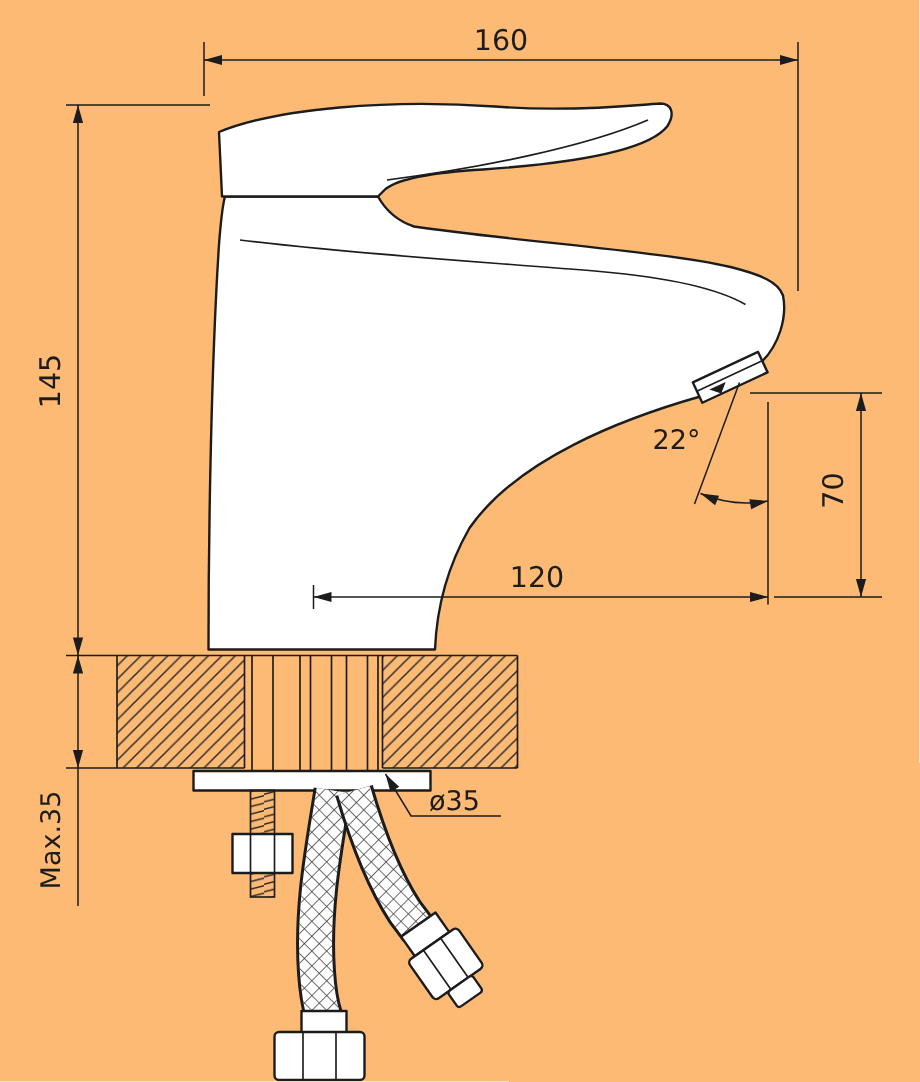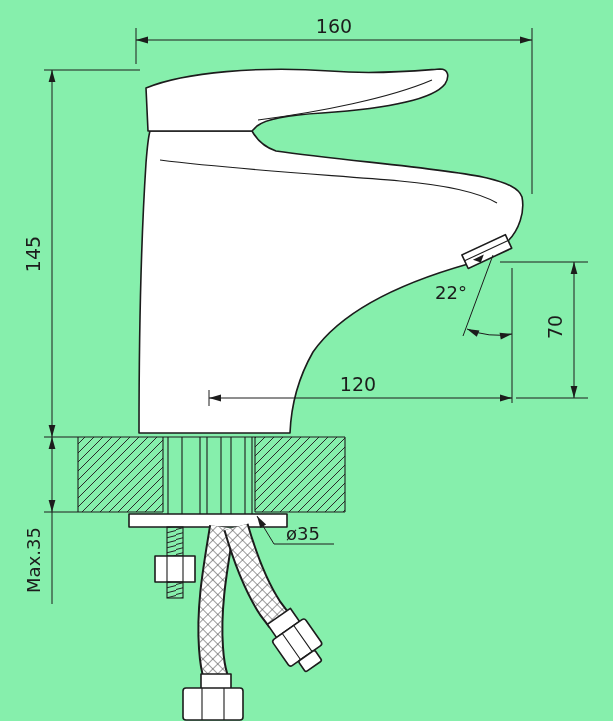--- a/index.html
+++ b/index.html
@@ -1,16 +1,16 @@
 <!DOCTYPE html>
 <html><head>
 <meta charset="utf-8">
 <style>
   html,body{margin:0;padding:0;background:#ffffff;}
-  .canvas{position:relative;width:613px;height:721px;background:#86efac;overflow:hidden;
+  .canvas{position:relative;width:613px;height:721px;background:#fdba74;overflow:hidden;
           font-family:"DejaVu Sans", sans-serif;}
   svg{display:block;}
   .outline{fill:#ffffff;stroke:#1c1c1c;stroke-width:1.6;stroke-linejoin:round;}
   .thin{fill:none;stroke:#1c1c1c;stroke-width:1.1;}
   .dim{fill:none;stroke:#1c1c1c;stroke-width:1;}
   .hoseOuter{fill:none;stroke:#1c1c1c;stroke-width:26;}
   .hoseInner{fill:none;stroke:#ffffff;stroke-width:22;}
   .hoseBraid{fill:none;stroke:url(#braid);stroke-width:22;}
   text{fill:#1c1c1c;font-size:19px;}
   text.small{font-size:18px;}

